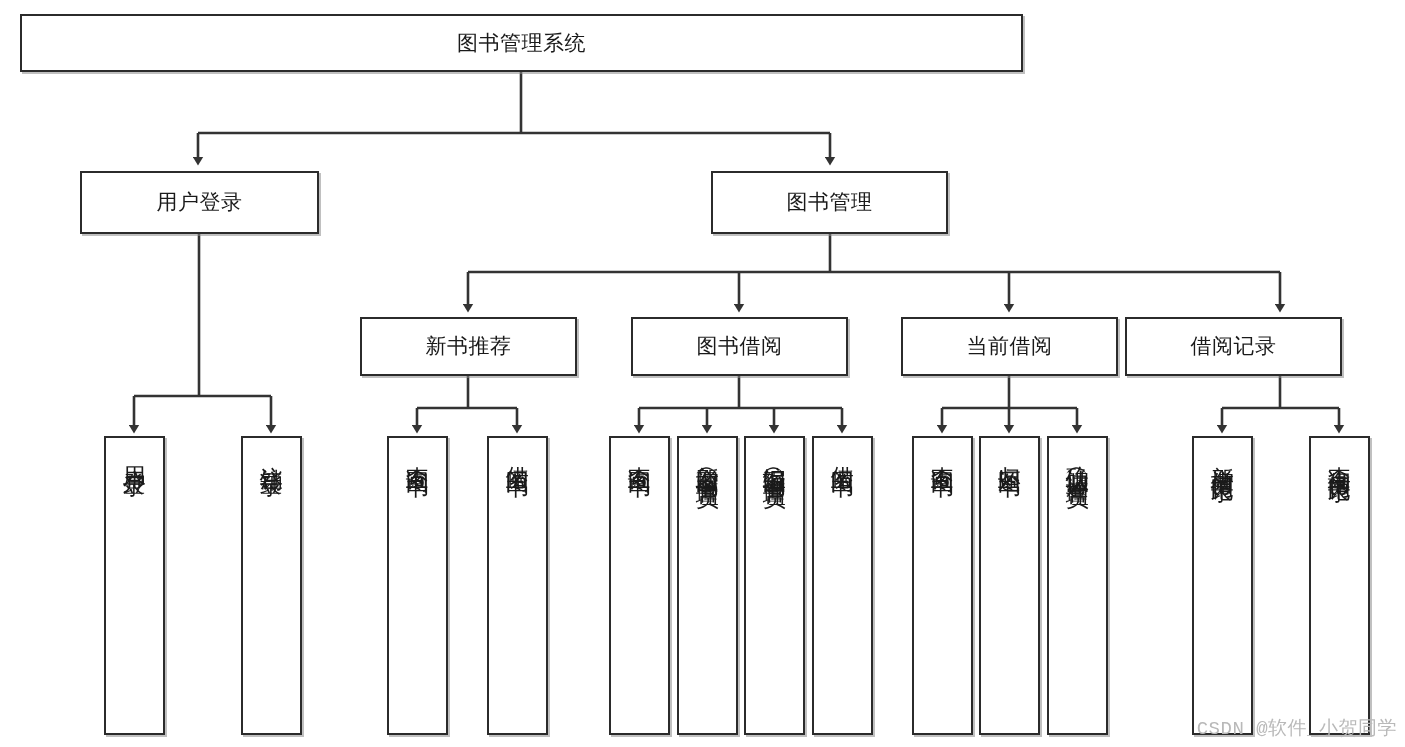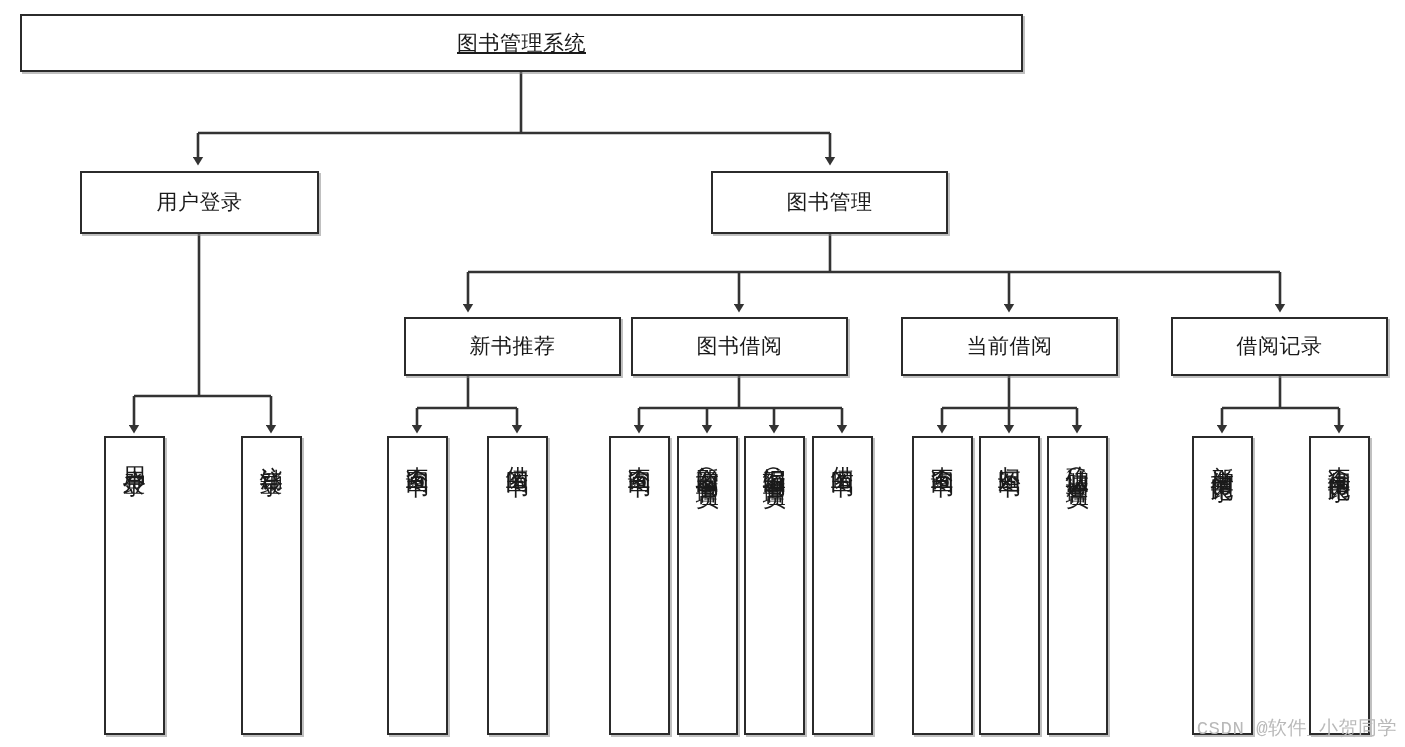--- a/index.html
+++ b/index.html
@@ -115,45 +115,45 @@
       <path d="M1009,408 L1009,426" marker-end="url(#arrow)"></path>
       <path d="M1077,408 L1077,426" marker-end="url(#arrow)"></path>
 
       <path d="M1280,376 L1280,408"></path>
       <path d="M1222,408 L1339,408"></path>
       <path d="M1222,408 L1222,426" marker-end="url(#arrow)"></path>
       <path d="M1339,408 L1339,426" marker-end="url(#arrow)"></path>
     </g>
   </svg>
 
-  <div class="node level-root" style="left:20px; top:14px; width:1003px; height:58px;text-decoration:underline;">
+  <div class="node level-root" style="left:20px; top:14px; width:1003px; height:58px;">
     <span class="node-label">图书管理系统</span>
   </div>
 
   <div class="node level-2" style="left:80px; top:171px; width:239px; height:63px;">
     <span class="node-label">用户登录</span>
   </div>
 
   <div class="node level-2" style="left:711px; top:171px; width:237px; height:63px;">
     <span class="node-label">图书管理</span>
   </div>
 
-  <div class="node level-3" style="left:360px; top:317px; width:217px; height:59px;margin-left:44px;">
+  <div class="node level-3" style="left:360px; top:317px; width:217px; height:59px;">
     <span class="node-label">新书推荐</span>
   </div>
 
   <div class="node level-3" style="left:901px; top:317px; width:217px; height:59px;">
     <span class="node-label">当前借阅</span>
   </div>
 
   <div class="node level-3" style="left:631px; top:317px; width:217px; height:59px;">
     <span class="node-label">图书借阅</span>
   </div>
 
-  <div class="node level-3" style="left:1171px; top:317px; width:217px; height:59px;">
+  <div class="node level-3" style="left:1125px; top:317px; width:217px; height:59px;">
     <span class="node-label">借阅记录</span>
   </div>
 
   <div class="node leaf" style="left:104px; top:436px; width:61px; height:299px;">
     <span class="node-label">用户登录</span>
   </div>
 
   <div class="node leaf" style="left:241px; top:436px; width:61px; height:299px;">
     <span class="node-label">注销登录</span>
   </div>

